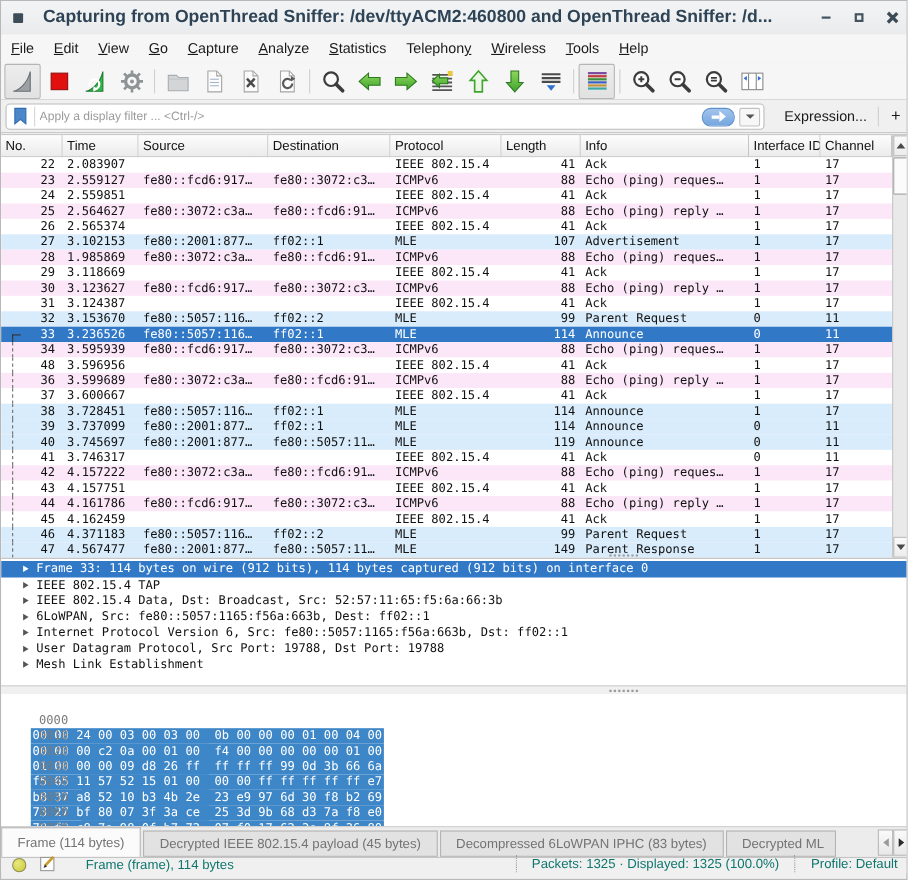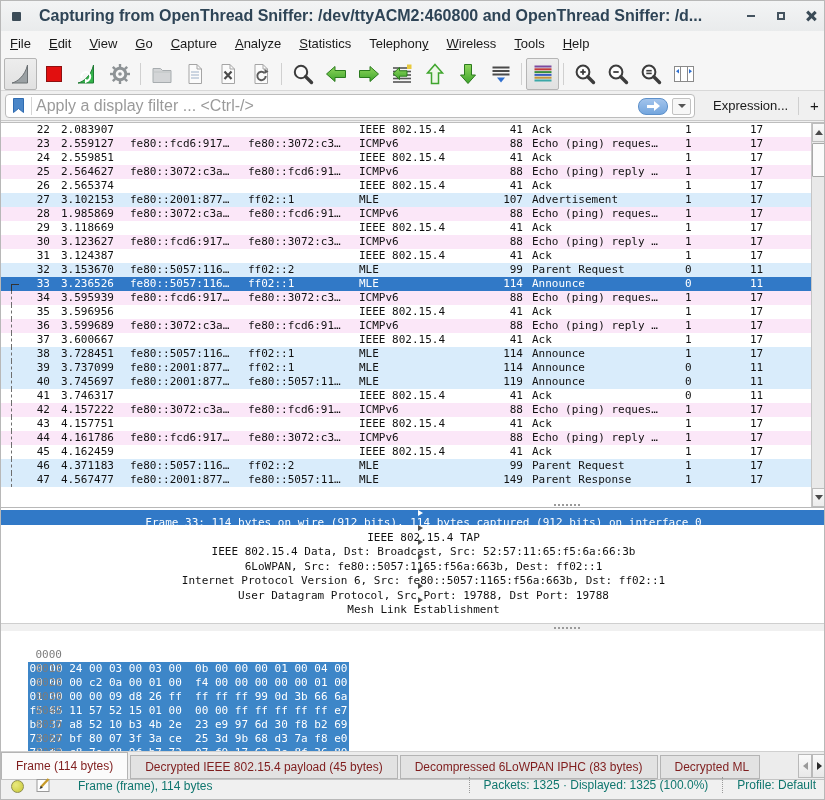--- a/index.html
+++ b/index.html
@@ -21,21 +21,21 @@
   
   .toolbar{position:absolute;left:0;top:56px;width:825px;height:34px;background:#f6f6f6;border-bottom:1px solid #d8d8d8;display:flex;align-items:center;padding-left:3px;box-sizing:border-box;}
   .tbtn{width:31px;height:30px;display:flex;align-items:center;justify-content:center;flex:none;border:1px solid transparent;}
   .tbtn.pressed{border:1px solid #b5b5b5;border-radius:2px;background:linear-gradient(#ededed,#e1e1e1);}
   .tsep{width:1px;height:22px;background:#d0d0d0;margin:0 4px;flex:none;}
   
   .filterbar{position:absolute;left:0;top:90px;width:825px;height:30px;background:#f0f0f0;border-bottom:1px solid #c9c9c9;display:flex;align-items:center;box-sizing:border-box;padding:0 6px 0 4px;}
   .filter-field{position:relative;width:690px;height:24px;background:#ffffff;border:1px solid #bcbcbc;border-radius:4px;box-sizing:border-box;display:flex;align-items:center;flex:none;}
   .bookmark{margin-left:5px;flex:none;}
   .fsep{width:1px;height:18px;background:#d5d5d5;margin:0 4px 0 5px;flex:none;}
-  .filter-input{flex:1;border:none;outline:none;font-size:16px;color:#333;background:transparent;height:20px;padding:0;}
+  .filter-input{flex:1;border:none;outline:none;font-size:11px;color:#333;background:transparent;height:20px;padding:0;}
   .filter-input::placeholder{color:#9a9a9a;}
   .apply-btn{position:absolute;right:26px;top:3px;width:30px;height:17px;border-radius:8px;background:linear-gradient(#a3c4ec,#74a6de);border:1px solid #5d90ca;display:flex;align-items:center;justify-content:center;box-sizing:border-box;}
   .apply-bar{width:7px;height:3px;background:#fff;}
   .apply-head{width:0;height:0;border-left:6px solid #fff;border-top:5px solid transparent;border-bottom:5px solid transparent;}
   .caret-btn{position:absolute;right:3px;top:3px;width:19px;height:17px;background:#f7f7f7;border:1px solid #c2c2c2;border-radius:2px;display:flex;align-items:center;justify-content:center;box-sizing:border-box;}
   .caret-down{width:0;height:0;border-top:4px solid #555;border-left:4px solid transparent;border-right:4px solid transparent;}
   .expr{margin-left:18px;font-size:13px;color:#1a1a1a;}
   .esep{width:1px;height:18px;background:#cfcfcf;margin:0 10px;}
   .plus{font-size:15px;color:#1a1a1a;width:18px;text-align:center;}
   
@@ -55,38 +55,38 @@
   .rel-start .rel{left:10px;top:50%;bottom:0;width:7px;border-left:1px solid #333;border-top:1px solid #333;}
   
   .vscroll{position:absolute;right:0;top:0;bottom:0;width:15px;background:#e9e9e9;border-left:1px solid #c6c6c6;box-sizing:border-box;}
   .sbtn{position:absolute;left:0;width:14px;height:19px;background:linear-gradient(#fafafa,#ececec);border:1px solid #bdbdbd;box-sizing:border-box;display:flex;align-items:center;justify-content:center;}
   .sbtn.up{top:0;} .sbtn.down{bottom:0;}
   .tri-up{width:0;height:0;border-bottom:5px solid #4a4a4a;border-left:4px solid transparent;border-right:4px solid transparent;}
   .tri-down{width:0;height:0;border-top:5px solid #4a4a4a;border-left:4px solid transparent;border-right:4px solid transparent;}
   .sthumb{position:absolute;left:0;top:20px;width:14px;height:34px;background:#fbfbfb;border:1px solid #a8a8a8;box-sizing:border-box;border-radius:1px;}
   
   .detailspane{position:absolute;left:0;top:506px;width:825px;height:116px;background:#ffffff;border-top:1px solid #b8b8b8;box-sizing:border-box;padding-top:2px;overflow:hidden;}
-  .dline{height:14.5px;line-height:14.5px;font-family:"DejaVu Sans Mono","Liberation Mono",monospace;font-size:11px;color:#111;white-space:pre;padding-left:20px;display:flex;align-items:center;flex-direction:column;}
+  .dline{height:14.5px;line-height:14.5px;font-family:"DejaVu Sans Mono","Liberation Mono",monospace;font-size:11px;color:#111;white-space:pre;padding-left:20px;display:flex;align-items:center;}
   .dline.sel{background:#3179c7;color:#ffffff;}
   .darrow{width:0;height:0;border-left:5px solid #555;border-top:3.5px solid transparent;border-bottom:3.5px solid transparent;margin-right:7px;flex:none;}
   .dline.sel .darrow{border-left-color:#ffffff;}
   .splitter{position:absolute;left:0;top:622px;width:825px;height:8px;background:#f0f0f0;border-top:1px solid #cfcfcf;box-sizing:border-box;}
   .grip{position:absolute;left:553px;top:3px;width:26px;border-top:2px dotted #9a9a9a;}
   .grip2{position:absolute;left:553px;top:503px;width:26px;border-top:2px dotted #9a9a9a;z-index:5;}
   
   .hexpane{position:absolute;left:0;top:630px;width:825px;height:120px;background:#ffffff;box-sizing:border-box;padding-top:3px;overflow:hidden;}
   .hrow{height:14px;line-height:14px;font-family:"DejaVu Sans Mono","Liberation Mono",monospace;font-size:11px;white-space:pre;}
   .hoff{display:inline-block;width:38px;margin-left:8px;margin-right:2px;color:#7c7c7c;}
   .hbytes-wrap{display:inline-block;width:332px;vertical-align:top;}
   .hascii-wrap{display:inline-block;margin-left:46px;vertical-align:top;}
   .hl{background:#3d86c8;color:#ffffff;display:inline-block;padding:0 2px;}
   
   .tabbar{position:absolute;left:0;top:750px;width:825px;height:28px;background:#ececec;border-top:1px solid #d0d0d0;box-sizing:border-box;}
   .tabs{position:absolute;left:0;bottom:0;width:797px;height:28px;display:flex;align-items:flex-end;overflow:hidden;white-space:nowrap;}
-  .tab{flex:none;box-sizing:border-box;font-size:12px;color:#7f1d1d;padding:0 14px;background:#e2e2e2;border:1px solid #b4b4b4;height:24px;line-height:22px;margin-right:2px;overflow:hidden;}
+  .tab{flex:none;box-sizing:border-box;font-size:12px;color:#737373;padding:0 14px;background:#e2e2e2;border:1px solid #b4b4b4;height:24px;line-height:22px;margin-right:2px;overflow:hidden;}
   .tab.active{background:#fbfbfb;height:27px;line-height:26px;border-bottom:none;font-weight:normal;}
   .tab.clipped{width:100px;padding-right:0;}
   .tabscroll{position:absolute;right:0;bottom:1px;display:flex;}
   .tsbtn{width:14px;height:24px;background:linear-gradient(#fafafa,#e8e8e8);border:1px solid #b9b9b9;box-sizing:border-box;display:flex;align-items:center;justify-content:center;}
   .tri-left{width:0;height:0;border-right:5px solid #9a9a9a;border-top:4px solid transparent;border-bottom:4px solid transparent;}
   .tri-right{width:0;height:0;border-left:5px solid #2a2a2a;border-top:4px solid transparent;border-bottom:4px solid transparent;}
   
   .statusbar{position:absolute;left:0;top:778px;width:825px;height:14px;background:#f0f0f0;border-top:1px solid #c4c4c4;box-sizing:border-box;display:flex;align-items:flex-end;font-size:12px;color:#0f766e;}
   .expert{width:13px;height:13px;border-radius:50%;background:radial-gradient(circle at 35% 35%,#e9e97f,#c8c836);border:1px solid #8e8e4e;margin-left:10px;box-sizing:border-box;}
   .comment{margin-left:12px;}
@@ -315,20 +315,31 @@
       <div class="caret-btn">
           <span class="caret-down"></span>
         </div>
     </div>
     <span class="expr">Expression...</span>
     <div class="esep"></div>
     <span class="plus">+</span>
   </div>
 
   <div class="listpane">
+    <div class="lheader">
+      <div class="hc w0">No.</div>
+      <div class="hc w1">Time</div>
+      <div class="hc w2">Source</div>
+      <div class="hc w3">Destination</div>
+      <div class="hc w4">Protocol</div>
+      <div class="hc w5">Length</div>
+      <div class="hc w6">Info</div>
+      <div class="hc w7">Interface ID</div>
+      <div class="hc w8">Channel</div>
+    </div>
     <div class="rows">
   <div class="prow white">
     <span class="rel"></span>
     <span class="c w0 num">22</span>
     <span class="c w1">2.083907</span>
     <span class="c w2"></span>
     <span class="c w3"></span>
     <span class="c w4">IEEE 802.15.4</span>
     <span class="c w5 len">41</span>
     <span class="c w6">Ack</span>
@@ -487,21 +498,21 @@
     <span class="c w3">fe80::3072:c3…</span>
     <span class="c w4">ICMPv6</span>
     <span class="c w5 len">88</span>
     <span class="c w6">Echo (ping) reques…</span>
     <span class="c w7">1</span>
     <span class="c w8">17</span>
   </div>
 
   <div class="prow white rel-line">
     <span class="rel"></span>
-    <span class="c w0 num">35</span>
+    <span class="c w0 num">48</span>
     <span class="c w1">3.596956</span>
     <span class="c w2"></span>
     <span class="c w3"></span>
     <span class="c w4">IEEE 802.15.4</span>
     <span class="c w5 len">41</span>
     <span class="c w6">Ack</span>
     <span class="c w7">1</span>
     <span class="c w8">17</span>
   </div>
 

